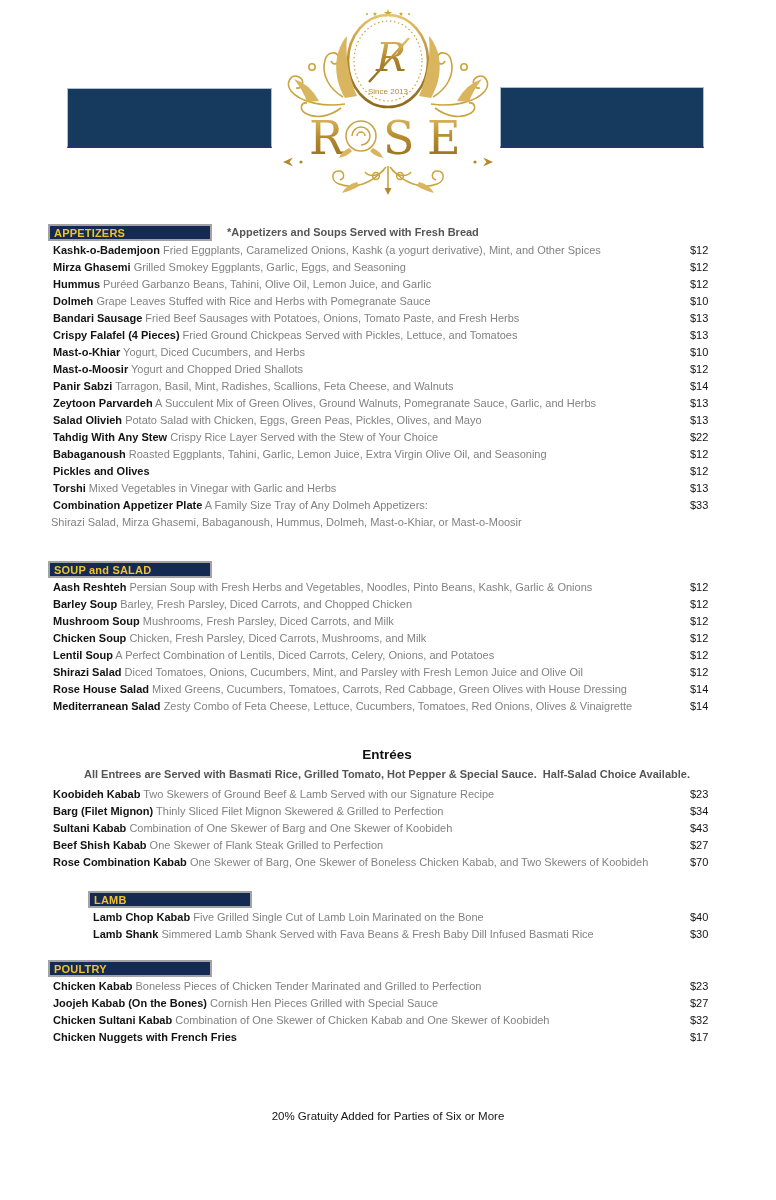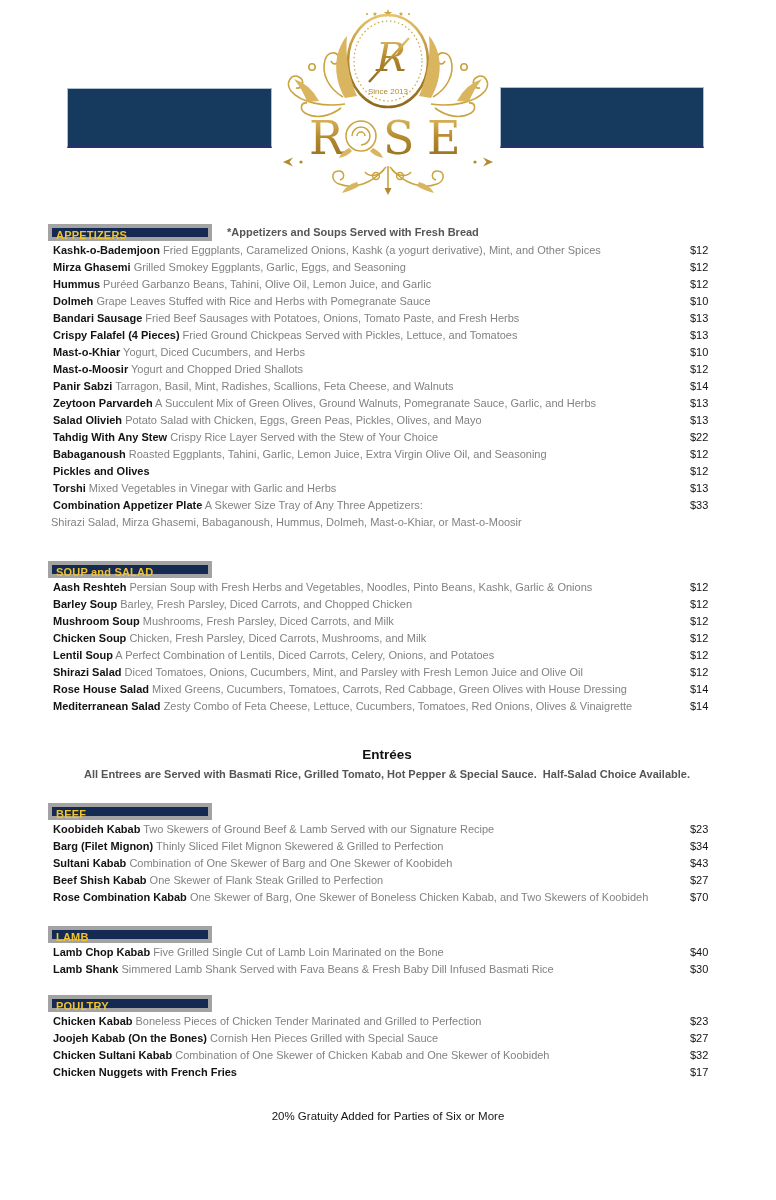--- a/index.html
+++ b/index.html
@@ -10,38 +10,38 @@
   
   .banner{position:absolute;background:var(--navy_banner,#16395e);border:1px solid #aebfd2;border-bottom:2px solid #2c2f6e;}
   .banner.left{left:67px;top:88px;width:203px;height:57px;}
   .banner.right{left:500px;top:87px;width:202px;height:58px;}
   .logo-wrap{position:absolute;left:281px;top:4px;width:214px;height:192px;}
   
   .content{position:absolute;left:0;top:224px;width:776px;box-sizing:border-box;padding:0 50px 0 48px;}
   .sec-head{display:flex;align-items:center;}
   .sec-bar{
     width:164px;height:17px;box-sizing:border-box;flex:none;
-    background:var(--navy_section,#142a52);border:4px solid #a3a3a3;
+    background:var(--navy_section,#142a52);border:2px solid #a3a3a3;
     color:var(--gold_label,#f0c22c);font-size:11px;font-weight:bold;
     line-height:15px;padding-left:4px;letter-spacing:.2px;
   }
   .sec-note{margin-left:15px;font-size:11px;font-weight:bold;color:var(--note_gray,#555);line-height:17px;text-align:right;}
   .items{margin-top:1px;}
   .item-row{display:flex;font-size:11px;line-height:17px;}
   .item-text{flex:1;padding-left:5px;white-space:nowrap;overflow:hidden;}
   .item-name{font-weight:bold;color:var(--name_black,#131313);}
   .item-desc{color:var(--desc_gray,#828282);}
   .item-price{flex:none;width:36px;text-align:left;color:var(--name_black,#131313);}
   .item-extra{font-size:11px;line-height:17px;color:var(--desc_gray,#828282);padding-left:3px;}
   section.gap30{margin-top:30px;}
-  section.gap20{margin-top:20px;}
+  section.gap20{margin-top:20px;margin-left:40px;}
   section.gap17{margin-top:17px;}
   .entrees-head{margin-top:31px;text-align:center;}
   .entrees-title{font-size:13.5px;font-weight:bold;color:#111;line-height:18px;}
-  .entrees-sub{font-size:11px;font-weight:bold;color:var(--note_gray,#555);line-height:17px;white-space:pre-wrap;margin-top:2px;margin-bottom:20px;}
+  .entrees-sub{font-size:11px;font-weight:bold;color:var(--note_gray,#555);line-height:17px;white-space:pre-wrap;margin-top:2px;margin-bottom:3px;}
   .footer-note{position:absolute;left:0;top:1110px;width:776px;text-align:center;font-size:11.5px;color:#151515;}
 </style>
 </head>
 <body>
 
 <div>
   <div class="banner left"></div>
   <div class="banner right"></div>
 
   <div class="logo-wrap">
@@ -181,21 +181,21 @@
         </div>
         <div class="item-row">
           <div class="item-text"><span class="item-name">Pickles and Olives</span></div>
           <div class="item-price">$12</div>
         </div>
         <div class="item-row">
           <div class="item-text"><span class="item-name">Torshi</span><span class="item-desc"> Mixed Vegetables in Vinegar with Garlic and Herbs</span></div>
           <div class="item-price">$13</div>
         </div>
         <div class="item-row">
-          <div class="item-text"><span class="item-name">Combination Appetizer Plate</span><span class="item-desc"> A Skewer Size Tray of Any Three Appetizers:</span></div>
+          <div class="item-text"><span class="item-name">Combination Appetizer Plate</span><span class="item-desc"> A Family Size Tray of Any Dolmeh Appetizers:</span></div>
           <div class="item-price">$33</div>
         </div>
         <div class="item-extra">Shirazi Salad, Mirza Ghasemi, Babaganoush, Hummus, Dolmeh, Mast-o-Khiar, or Mast-o-Moosir</div>
       </div>
   </section>
 
   <section class="gap30">
     <div class="sec-head">
       <div class="sec-bar">
         <span>SOUP and SALAD</span>
@@ -236,25 +236,20 @@
         </div>
       </div>
   </section>
 
   <div class="entrees-head">
     <div class="entrees-title">Entrées</div>
     <div class="entrees-sub">All Entrees are Served with Basmati Rice, Grilled Tomato, Hot Pepper &amp; Special Sauce.  Half-Salad Choice Available.</div>
   </div>
 
   <section>
-    <div class="sec-head">
-      <div class="sec-bar">
-        <span>BEEF</span>
-      </div>
-    </div>
     <div class="items">
         <div class="item-row">
           <div class="item-text"><span class="item-name">Koobideh Kabab</span><span class="item-desc"> Two Skewers of Ground Beef &amp; Lamb Served with our Signature Recipe</span></div>
           <div class="item-price">$23</div>
         </div>
         <div class="item-row">
           <div class="item-text"><span class="item-name">Barg (Filet Mignon)</span><span class="item-desc"> Thinly Sliced Filet Mignon Skewered &amp; Grilled to Perfection</span></div>
           <div class="item-price">$34</div>
         </div>
         <div class="item-row">

